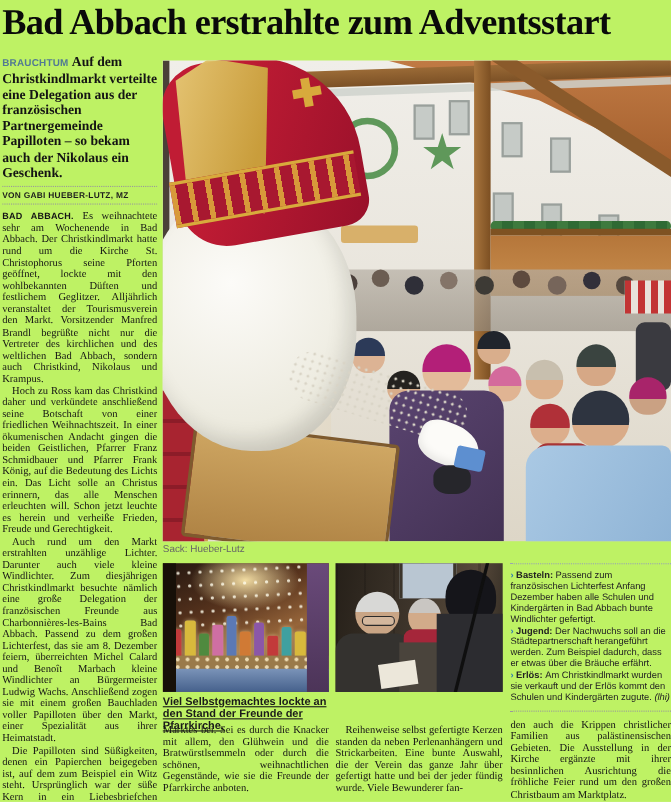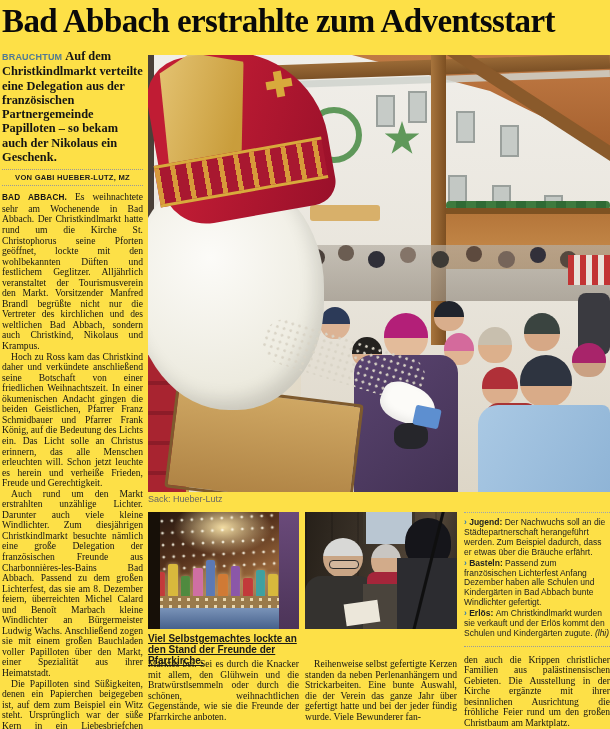--- a/index.html
+++ b/index.html
@@ -1,28 +1,28 @@
 <!DOCTYPE html>
 <html lang="de"><head>
 <meta charset="utf-8">
 <style>
   html,body{margin:0;padding:0;background:#e8e8e8;}
-  .page{position:relative;width:610px;height:729px;background:#fde047;overflow:hidden;
+  .page{position:relative;width:610px;height:729px;background:#bef264;overflow:hidden;
         font-family:"Liberation Serif",serif;color:#141414;}
   .headline{position:absolute;left:2px;top:0px;width:606px;margin:0;
         font-family:"Liberation Serif",serif;font-weight:700;font-size:33px;line-height:42px;
         letter-spacing:-0.6px;color:#0a0a0a;white-space:nowrap;}
   
   .leftcol{position:absolute;left:2px;top:49px;width:141px;height:680px;overflow:hidden;}
   .lead{margin:0 0 5px;font-size:12.4px;line-height:14.3px;font-weight:700;}
   .kicker{font-family:"Liberation Sans",sans-serif;font-size:9px;font-weight:700;
         color:#527a93;letter-spacing:.2px;margin-right:3px;}
   .byline{font-family:"Liberation Sans",sans-serif;font-size:7.6px;font-weight:700;
         letter-spacing:.25px;color:#1c1c1c;border-top:1px dotted #999;border-bottom:1px dotted #999;
-        padding:3px 0;margin:0 0 6px;text-align:center;}
+        padding:3px 0;margin:0 0 6px;}
   .body p{margin:0;font-size:9.6px;line-height:10.55px;text-align:justify;
         hyphens:auto;-webkit-hyphens:auto;}
   .body p.ind{text-indent:9px;}
   .leadin{font-family:"Liberation Sans",sans-serif;font-size:8.2px;font-weight:700;letter-spacing:.2px;}
   
   .ph{position:absolute;overflow:hidden;}
   .s{position:absolute;}
   #mainphoto{left:148px;top:55px;width:462px;height:437px;
         background:linear-gradient(180deg,#f0eee9 0%,#e9e5dc 50%,#ddd6c7 100%);}
   #photoA{left:148px;top:512px;width:151px;height:117px;
@@ -170,21 +170,21 @@
     <div class="s" style="left:100px;top:6px;width:46px;height:48px;border-radius:50% 50% 40% 40%;background:#15151a;"></div>
     <div class="s" style="left:92px;top:46px;width:60px;height:71px;background:#2c2c30;"></div>
     <div class="s" style="left:120px;top:-8px;width:3px;height:150px;background:#0f0f0f;transform:rotate(14deg);"></div>
     <div class="s" style="left:40px;top:90px;width:34px;height:22px;background:#ece7da;transform:rotate(-8deg);"></div>
   </div>
   <div class="smalltxt ind" style="left:305px;top:659px;width:152px;height:70px;">Reihenweise selbst gefertigte Kerzen standen da neben Perlenanhängern und Strickarbeiten. Eine bunte Auswahl, die der Verein das ganze Jahr über gefertigt hatte und bei der jeder fündig wurde. Viele Bewunderer fan-</div>
 
   <div class="infobox">
     <div class="ibox-dots"></div>
     <div id="infobox-items">
+        <div class="ibox-item"><span class="arrow">› </span><b>Basteln: </b>Passend zum französischen Lichterfest Anfang Dezember haben alle Schulen und Kindergärten in Bad Abbach bunte Windlichter gefertigt.</div>
         <div class="ibox-item"><span class="arrow">› </span><b>Jugend: </b>Der Nachwuchs soll an die Städtepartnerschaft herangeführt werden. Zum Beispiel dadurch, dass er etwas über die Bräuche erfährt.</div>
-        <div class="ibox-item"><span class="arrow">› </span><b>Basteln: </b>Passend zum französischen Lichterfest Anfang Dezember haben alle Schulen und Kindergärten in Bad Abbach bunte Windlichter gefertigt.</div>
         <div class="ibox-item"><span class="arrow">› </span><b>Erlös: </b>Am Christkindlmarkt wurden sie verkauft und der Erlös kommt den Schulen und Kindergärten zugute.<i> (lhi)</i></div>
       </div>
     <div class="dotsep"></div>
     <div class="cont">den auch die Krippen christlicher Familien aus palästinensischen Gebieten. Die Ausstellung in der Kirche ergänzte mit ihrer besinnlichen Ausrichtung die fröhliche Feier rund um den großen Christbaum am Marktplatz.</div>
   </div>
 
 </div>
 
 </body></html>

